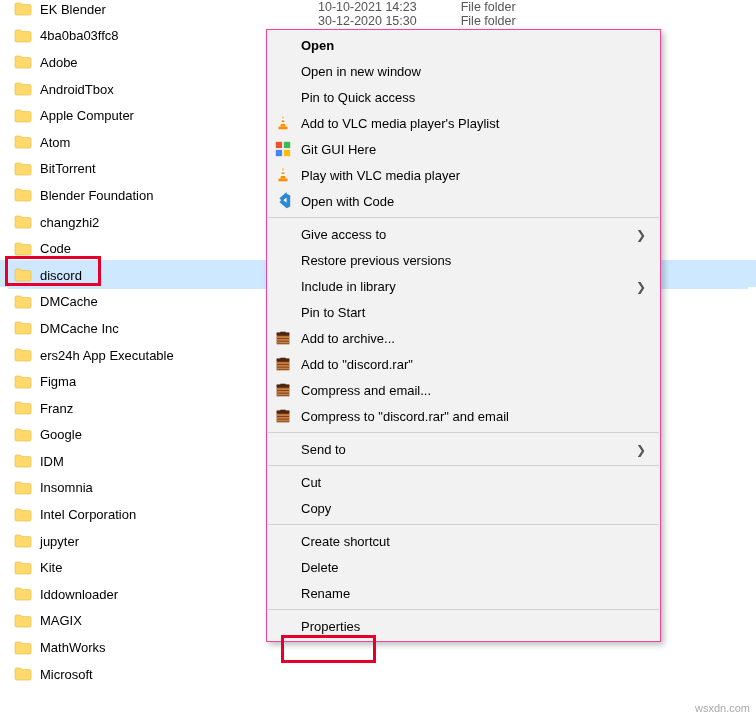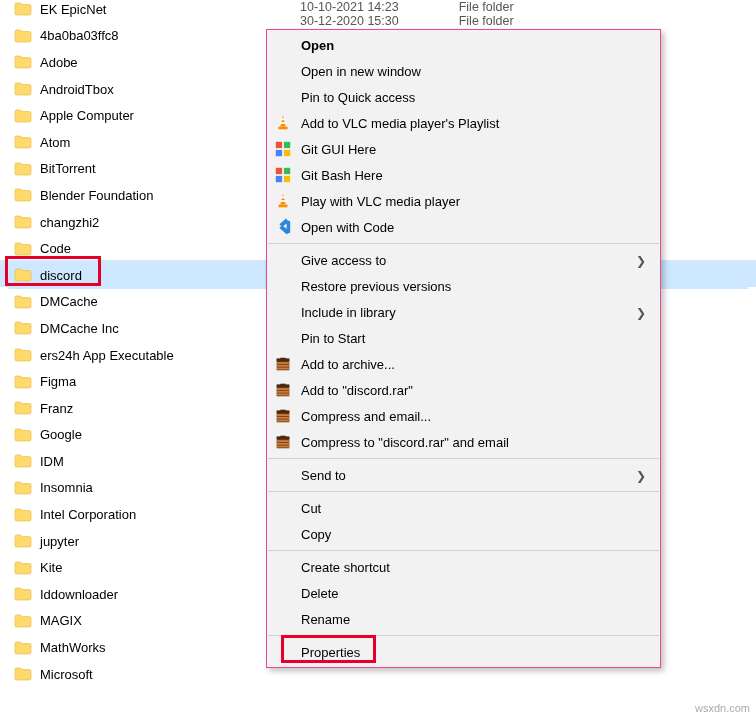--- a/index.html
+++ b/index.html
@@ -18,21 +18,21 @@
     position: absolute;
     left: 0; top: 0; width: 756px; height: 726px;
     background: #fff;
   }
   .detail-cols {
     position: absolute;
     left: 300px; top: 0;
     font-size: 12.5px;
     color: #555;
   }
-  .detail-cols .row { display: flex; gap: 60px; height: 14px; line-height: 14px; }
+  .detail-cols .row { display: flex; gap: 44px; height: 14px; line-height: 14px; margin-left: 18px; }
   .folder-list { position: absolute; left: 8px; top: -4px; width: 740px; }
   .folder-item {
     display: flex;
     align-items: center;
     height: 26.6px;
     padding-left: 6px;
     white-space: nowrap;
     position: relative;
   }
   .folder-item.selected-row {
@@ -128,21 +128,21 @@
     </div>
   </div>
 
   <div class="selected-row-bg"></div>
 
   <div class="folder-list" id="folder-list">
       <div class="folder-item">
         <svg class="folder-icon" viewBox="0 0 18 14">
           <path d="M1 2.5C1 1.7 1.6 1 2.4 1h4.2l1.6 1.6h7.4c.8 0 1.4.7 1.4 1.5v7.4c0 .8-.6 1.5-1.4 1.5H2.4C1.6 13 1 12.3 1 11.5V2.5z" fill="#ffd96b" stroke="#e0b83e" stroke-width=".6"></path>
         </svg>
-        <span class="folder-name">EK EpicNet</span>
+        <span class="folder-name">EK Blender</span>
       </div>
       <div class="folder-item">
         <svg class="folder-icon" viewBox="0 0 18 14">
           <path d="M1 2.5C1 1.7 1.6 1 2.4 1h4.2l1.6 1.6h7.4c.8 0 1.4.7 1.4 1.5v7.4c0 .8-.6 1.5-1.4 1.5H2.4C1.6 13 1 12.3 1 11.5V2.5z" fill="#ffd96b" stroke="#e0b83e" stroke-width=".6"></path>
         </svg>
         <span class="folder-name">4ba0ba03ffc8</span>
       </div>
       <div class="folder-item">
         <svg class="folder-icon" viewBox="0 0 18 14">
           <path d="M1 2.5C1 1.7 1.6 1 2.4 1h4.2l1.6 1.6h7.4c.8 0 1.4.7 1.4 1.5v7.4c0 .8-.6 1.5-1.4 1.5H2.4C1.6 13 1 12.3 1 11.5V2.5z" fill="#ffd96b" stroke="#e0b83e" stroke-width=".6"></path>
@@ -315,31 +315,20 @@
       <div class="cm-item">
         <span class="cm-icon">
           <svg viewBox="0 0 20 20" width="18" height="18">
             <rect x="2" y="2" width="7" height="7" fill="#f05033"></rect>
             <rect x="11" y="2" width="7" height="7" fill="#3cba54"></rect>
             <rect x="2" y="11" width="7" height="7" fill="#4285f4"></rect>
             <rect x="11" y="11" width="7" height="7" fill="#fbbc05"></rect>
           </svg>
         </span>
         <span>Git GUI Here</span>
-      </div>
-      <div class="cm-item">
-        <span class="cm-icon">
-          <svg viewBox="0 0 20 20" width="18" height="18">
-            <rect x="2" y="2" width="7" height="7" fill="#f05033"></rect>
-            <rect x="11" y="2" width="7" height="7" fill="#3cba54"></rect>
-            <rect x="2" y="11" width="7" height="7" fill="#4285f4"></rect>
-            <rect x="11" y="11" width="7" height="7" fill="#fbbc05"></rect>
-          </svg>
-        </span>
-        <span>Git Bash Here</span>
       </div>
       <div class="cm-item">
         <span class="cm-icon">
           <svg viewBox="0 0 20 20" width="18" height="18">
             <polygon points="10,2 13,14 7,14" fill="#ff8c00"></polygon>
             <rect x="5" y="14" width="10" height="3" fill="#ff8c00"></rect>
             <rect x="7.5" y="5" width="5" height="2" fill="#fff"></rect>
             <rect x="7" y="9" width="6" height="2" fill="#fff"></rect>
           </svg>
         </span>

